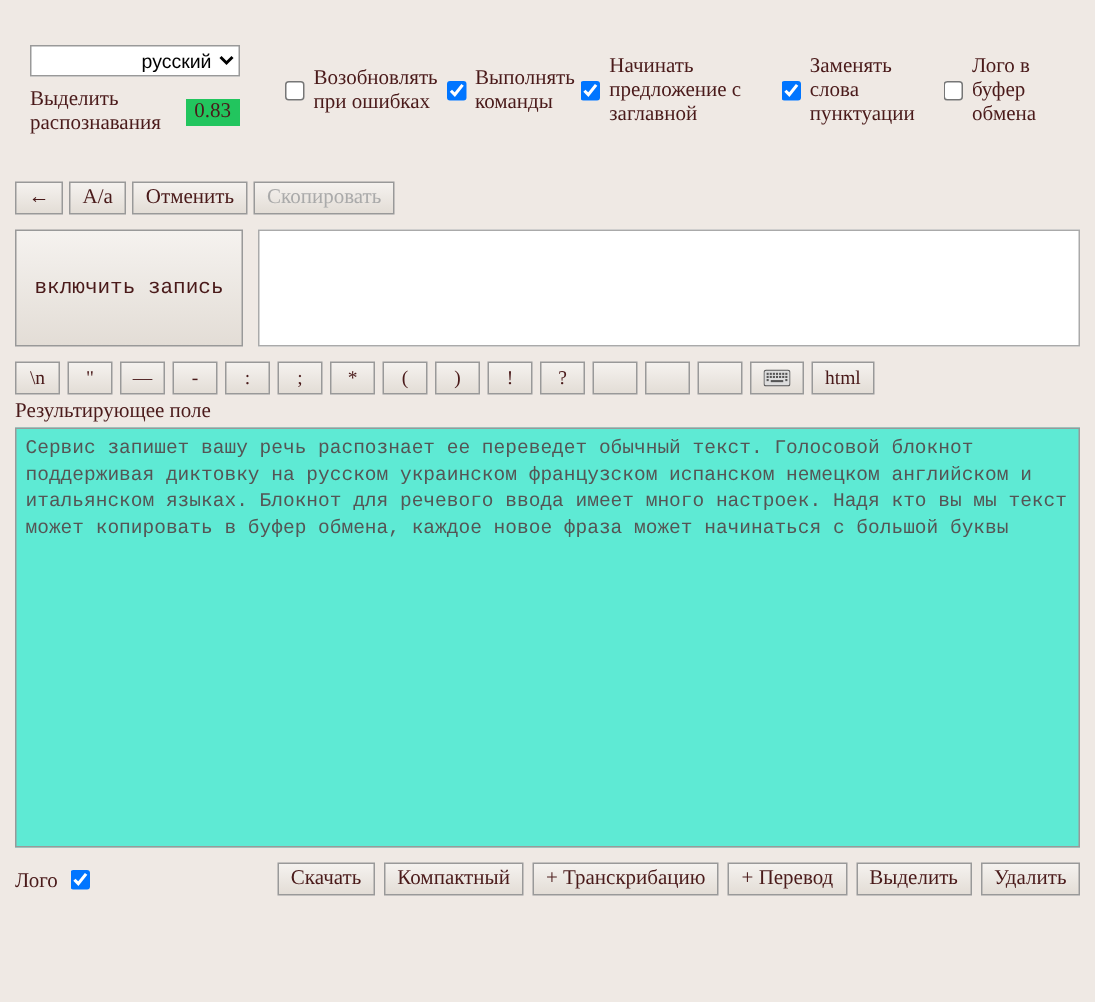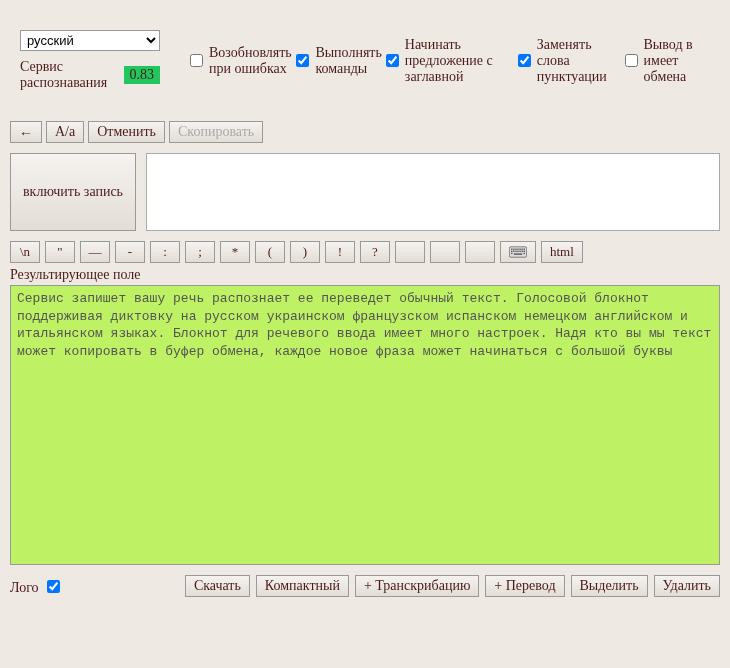--- a/index.html
+++ b/index.html
@@ -34,20 +34,21 @@
       padding: 1px 6px;
       font-family: inherit;
     }
     select {
       font-family: Arial, sans-serif;
       font-size: 13px;
       padding: 1px 2px;
       width: 140px;
       border: 1px solid #999;
       background: #fff;
+      text-align: right;
     }
     .chk-row {
       display: flex;
       align-items: center;
       gap: 6px;
     }
     .chk-row input { margin: 0; }
     .toolbar1 {
       display: flex;
       gap: 4px;
@@ -67,21 +68,21 @@
     .btn:disabled, .btn.disabled {
       color: #aaa;
     }
     .record-row {
       display: flex;
       gap: 10px;
       padding: 10px 10px;
       align-items: stretch;
     }
     .record-btn {
-      font-family: Liberation Serif, serif;
+      font-family: Liberation Mono, monospace;
       font-size: 14px;
       padding: 30px 12px;
       border: 1px solid #999;
       background: linear-gradient(#f5f2ef, #e3ddd6);
       color: #4a1a1a;
       cursor: pointer;
     }
     .intermediate {
       flex: 1;
       border: 1px solid #aaa;
@@ -118,21 +119,21 @@
       justify-content: center;
     }
     .keyboard-btn svg { width: 26px; height: 16px; }
     .result-label {
       padding: 4px 10px 2px 10px;
       color: #4a1a1a;
     }
     .result-area {
       margin: 0 10px;
       border: 1px solid #999;
-      background: #bef264;
+      background: #5eead4;
       height: 280px;
       padding: 4px 6px;
       font-family: "Courier New", monospace;
       font-size: 13px;
       color: #555;
       overflow: auto;
       white-space: pre-wrap;
       line-height: 1.35;
     }
     .bottom-row {
@@ -152,21 +153,21 @@
 <body>
 
 <div class="settings-row">
   <div class="left-settings">
     <div class="lang-row">
       <select>
         <option>русский</option>
       </select>
     </div>
     <div class="level-row">
-      <span>Сервис распознавания</span>
+      <span>Выделить распознавания</span>
       <span class="level-value">0.83</span>
     </div>
   </div>
   <div class="right-settings">
     <label class="chk-row">
       <input type="checkbox" style="">
       <span>Возобновлять при ошибках</span>
     </label>
     <label class="chk-row">
       <input type="checkbox" checked="" style="">
@@ -175,21 +176,21 @@
     <label class="chk-row">
       <input type="checkbox" checked="" style="">
       <span>Начинать предложение с заглавной</span>
     </label>
     <label class="chk-row">
       <input type="checkbox" checked="" style="">
       <span>Заменять слова пунктуации</span>
     </label>
     <label class="chk-row">
       <input type="checkbox" style="">
-      <span>Вывод в имеет обмена</span>
+      <span>Лого в буфер обмена</span>
     </label>
   </div>
 </div>
 
 <div class="toolbar1">
   <button class="btn">←</button>
   <button class="btn">А/а</button>
   <button class="btn">Отменить</button>
   <button class="btn disabled">Скопировать</button>
 </div>

